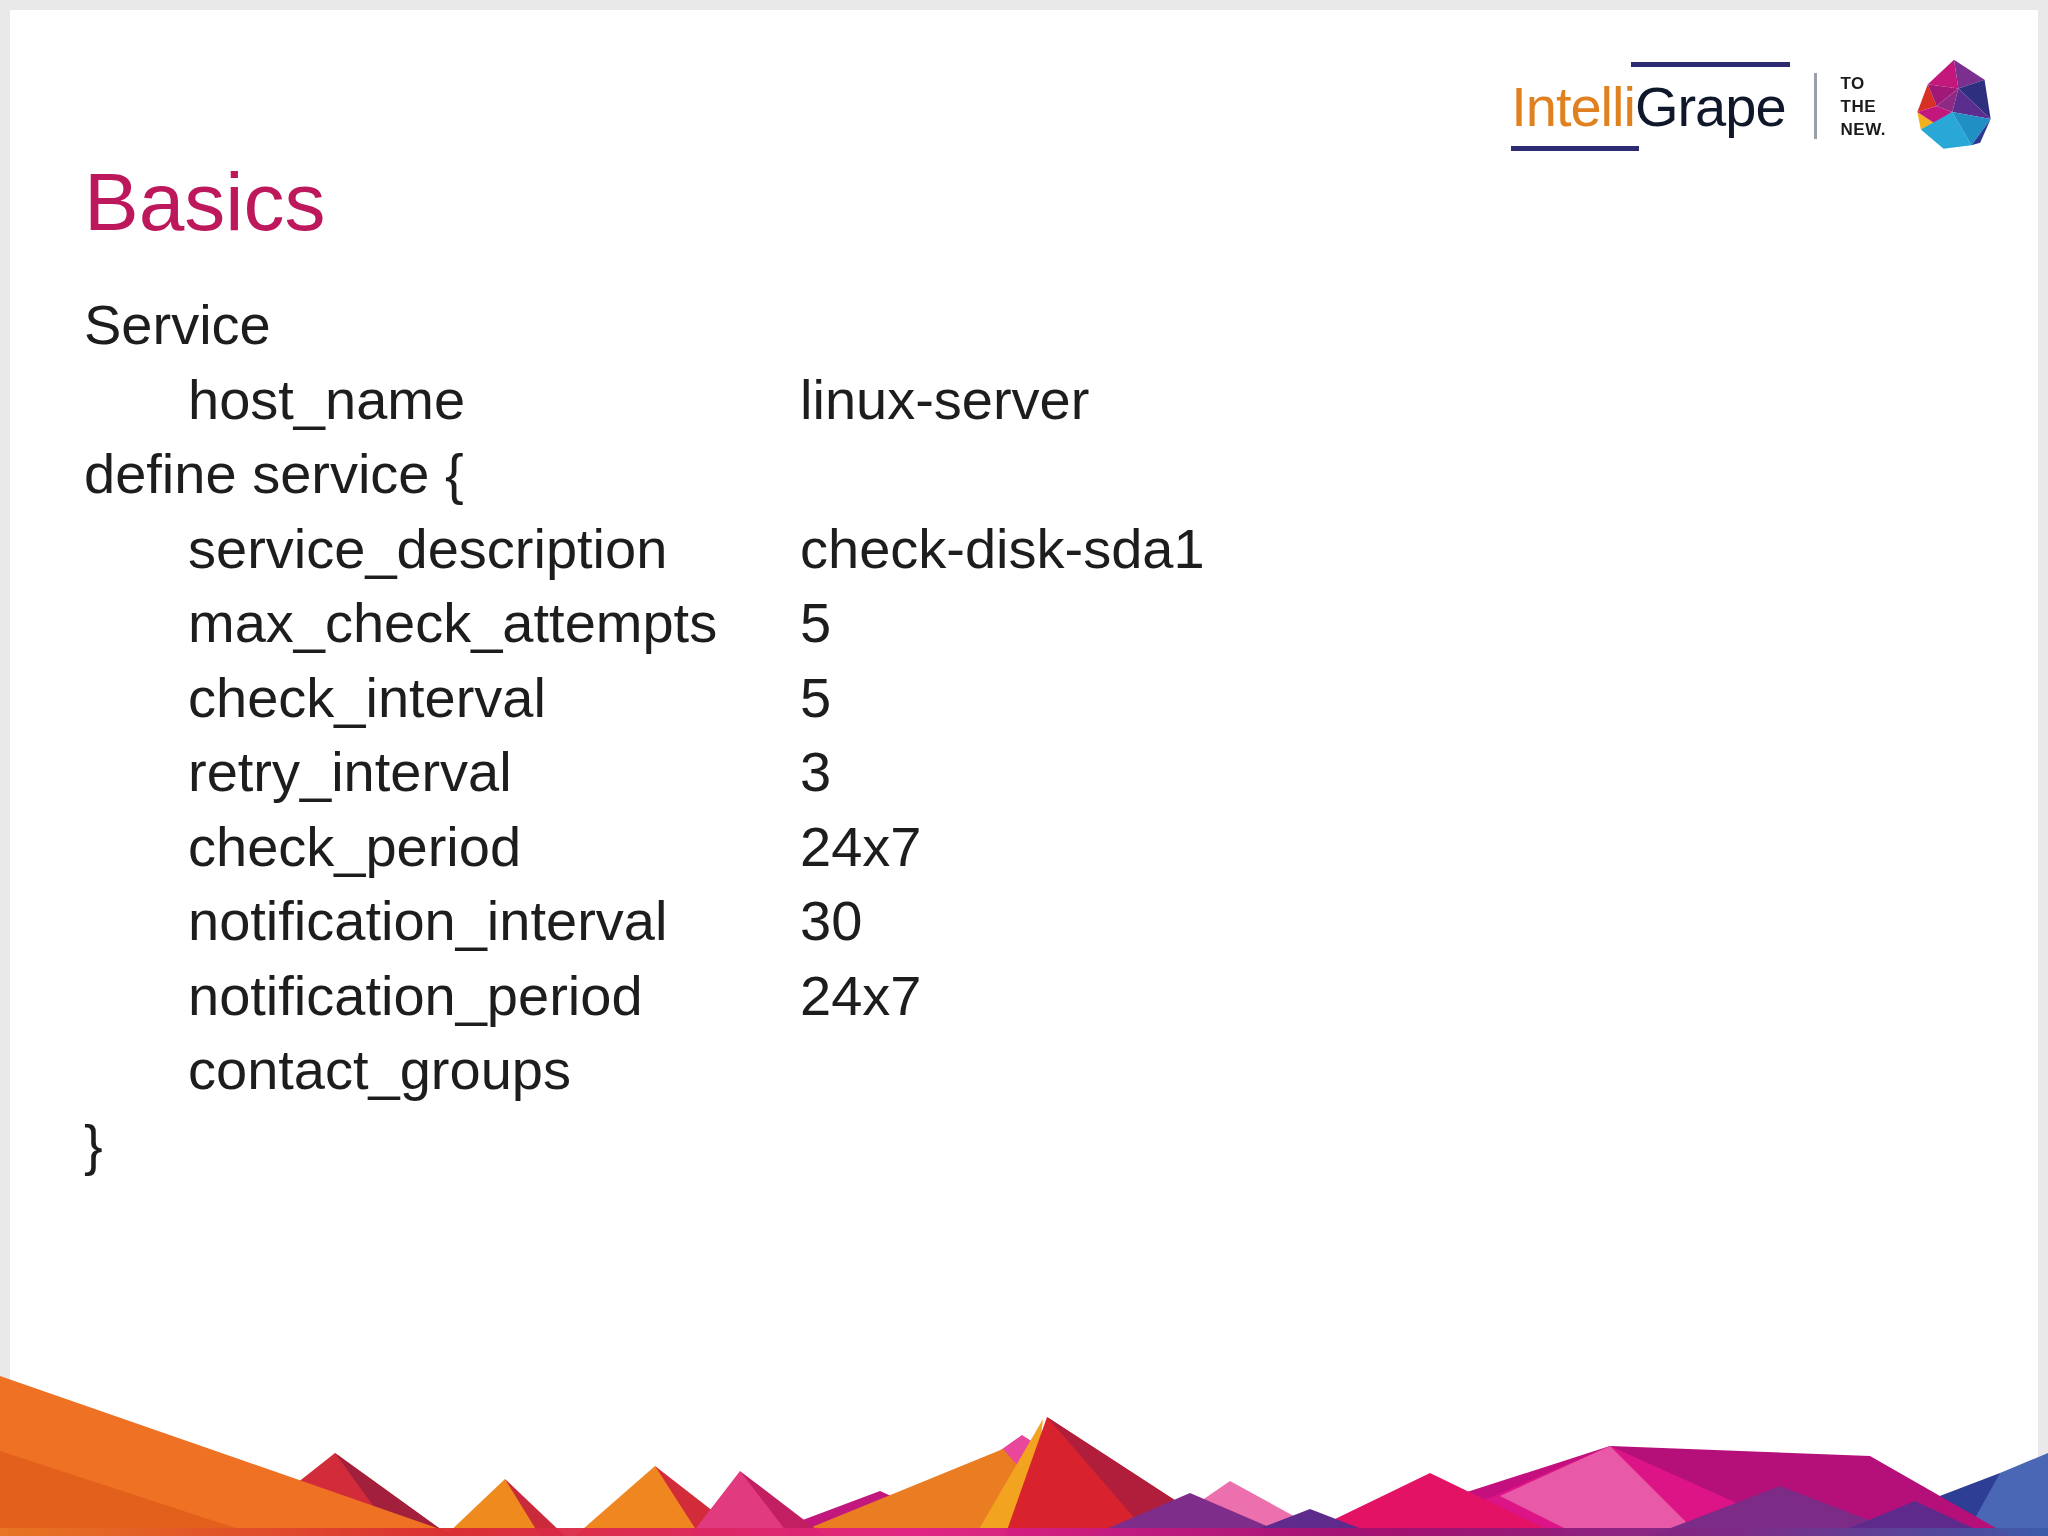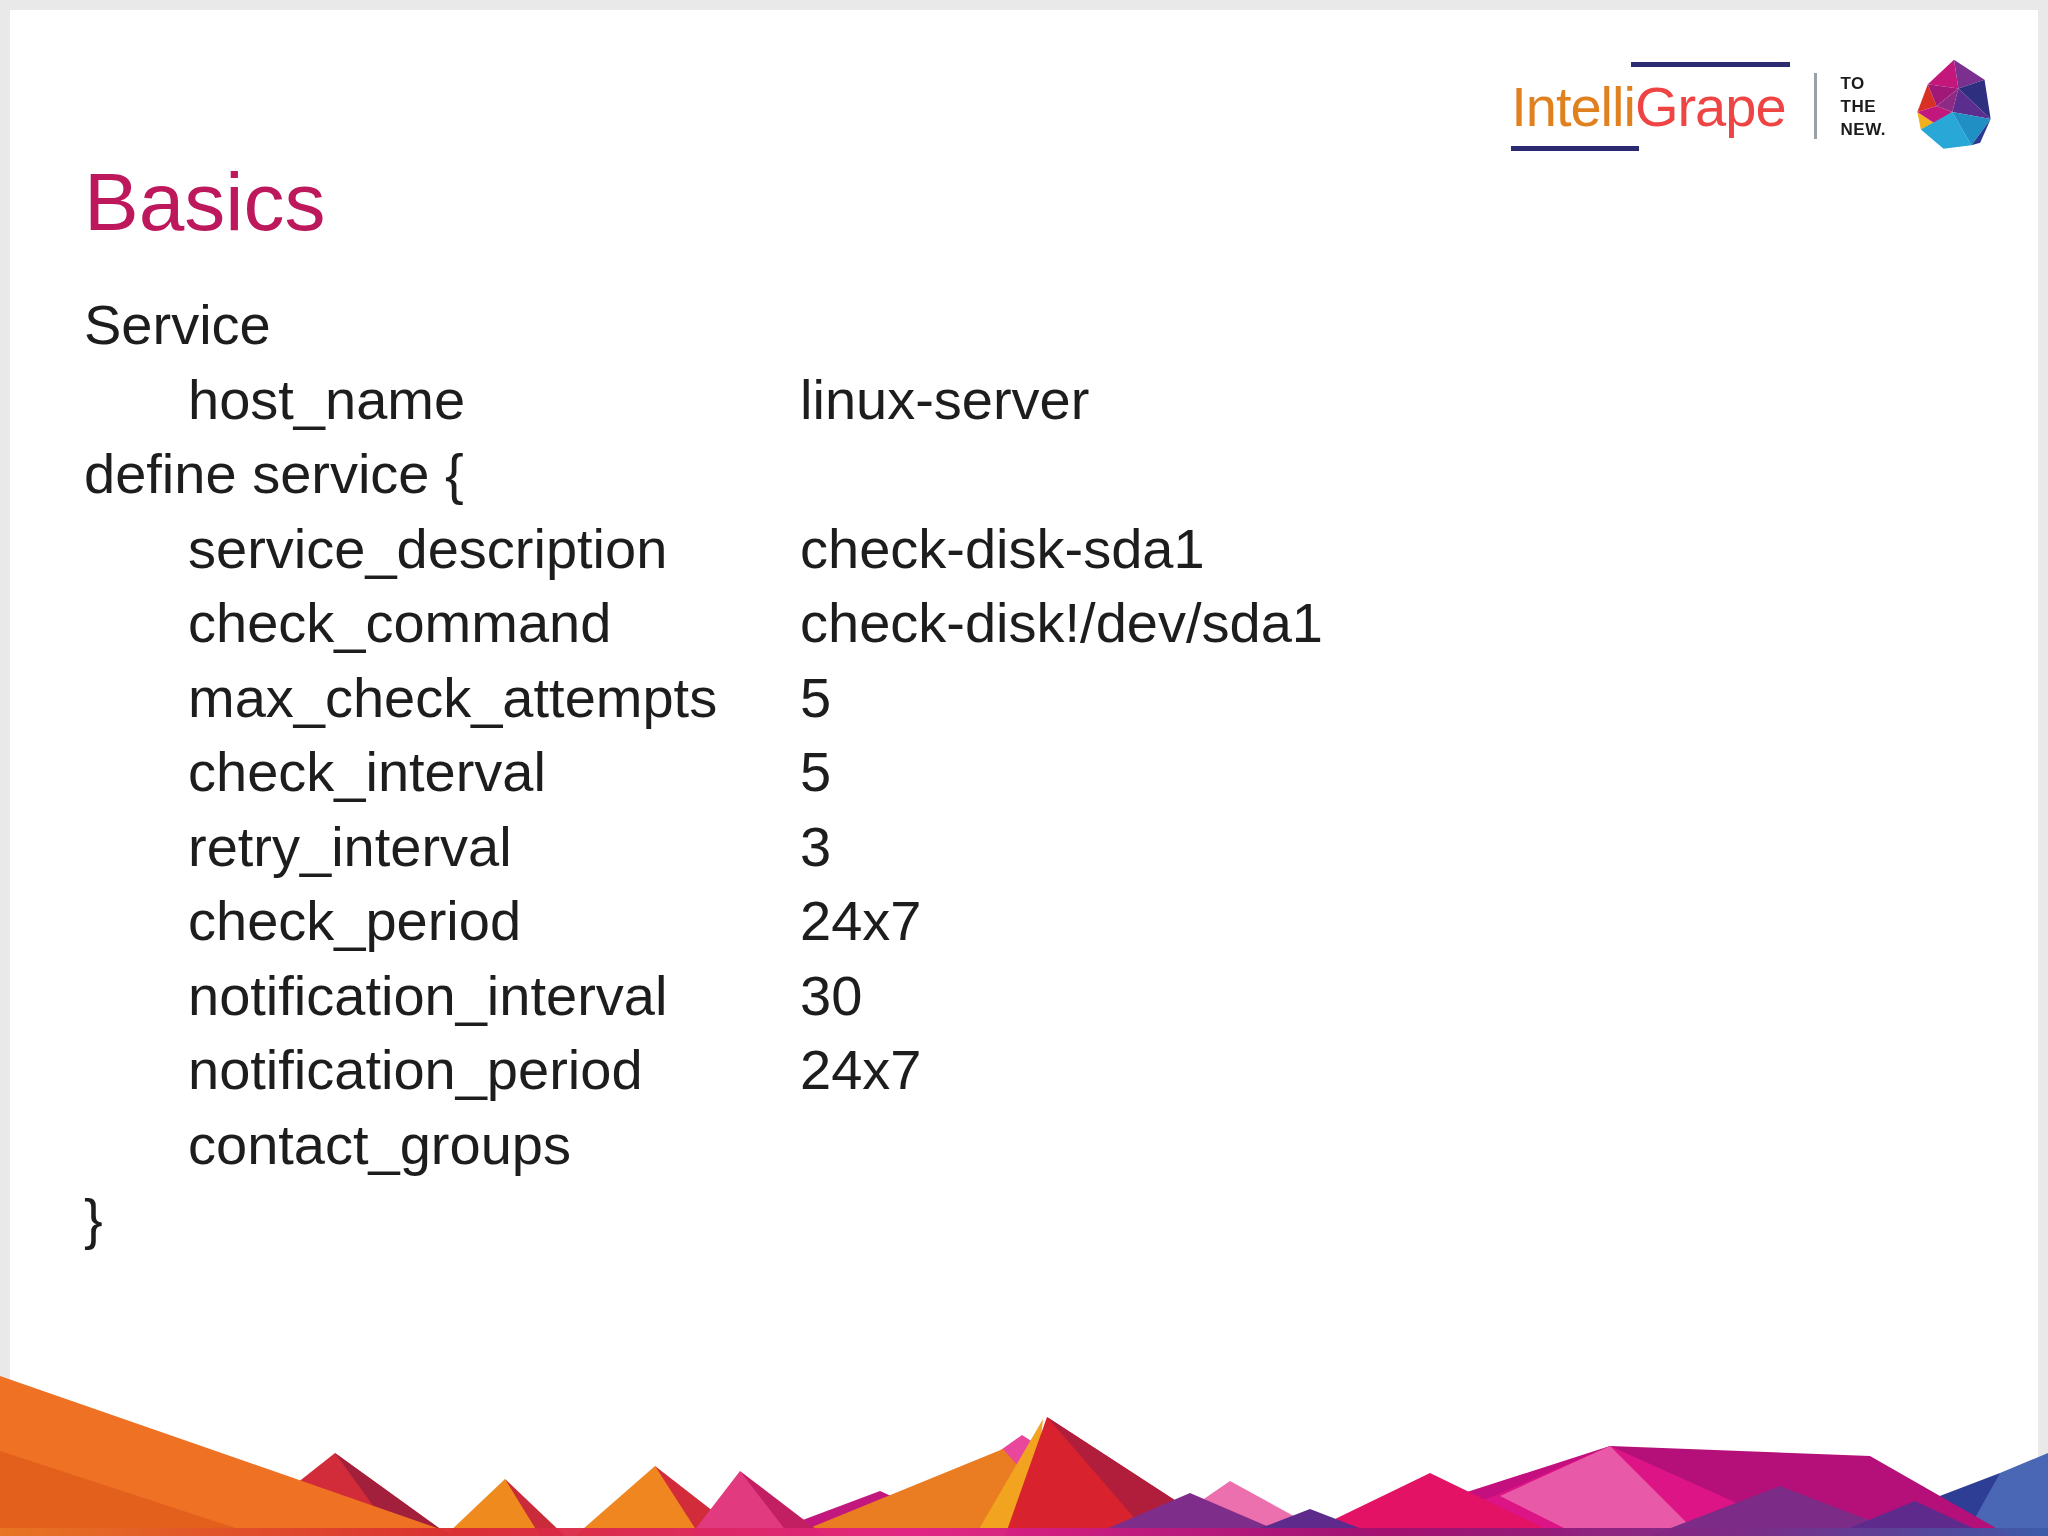--- a/index.html
+++ b/index.html
@@ -14,21 +14,21 @@
     background:#ffffff;
   }
   
   .header-logo{
     position:absolute;top:48px;right:40px;
     display:flex;align-items:center;gap:24px;
   }
   .ig-wrap{position:relative;padding:14px 4px 14px 0;}
   .ig-text{font-size:56px;font-weight:500;letter-spacing:-1px;white-space:nowrap;}
   .ig-intelli{color:#E0801E;margin-top:39px;}
-  .ig-grape{color:#ef4444;}
+  .ig-grape{color:#0f172a;}
   .ig-overline{position:absolute;top:2px;right:0;width:57%;height:5px;background:#2C2A70;}
   .ig-underline{position:absolute;bottom:2px;left:0;width:46%;height:5px;background:#2C2A70;}
   .logo-divider{width:3px;height:66px;background:#9aa0a6;}
   .tagline{
     font-weight:bold;font-size:17px;line-height:23px;
     color:#1b1b1b;letter-spacing:0.5px;white-space:pre;
   }
   .gem{width:88px;height:96px;}
   
   .slide-title{
@@ -83,24 +83,20 @@
     <div class="row"><span>Service</span></div>
     <div class="row">
       <span class="plabel">host_name</span>
       <span class="pvalue">linux-server</span>
     </div>
 
     <div class="row"><span>define service {</span></div>
     <div class="row">
       <span class="plabel">service_description</span>
       <span class="pvalue">check-disk-sda1</span>
-    </div>
-    <div class="row">
-      <span class="plabel">check_command</span>
-      <span class="pvalue">check-disk!/dev/sda1</span>
     </div>
     <div class="row">
       <span class="plabel">max_check_attempts</span>
       <span class="pvalue">5</span>
     </div>
     <div class="row">
       <span class="plabel">check_interval</span>
       <span class="pvalue">5</span>
     </div>
     <div class="row">

